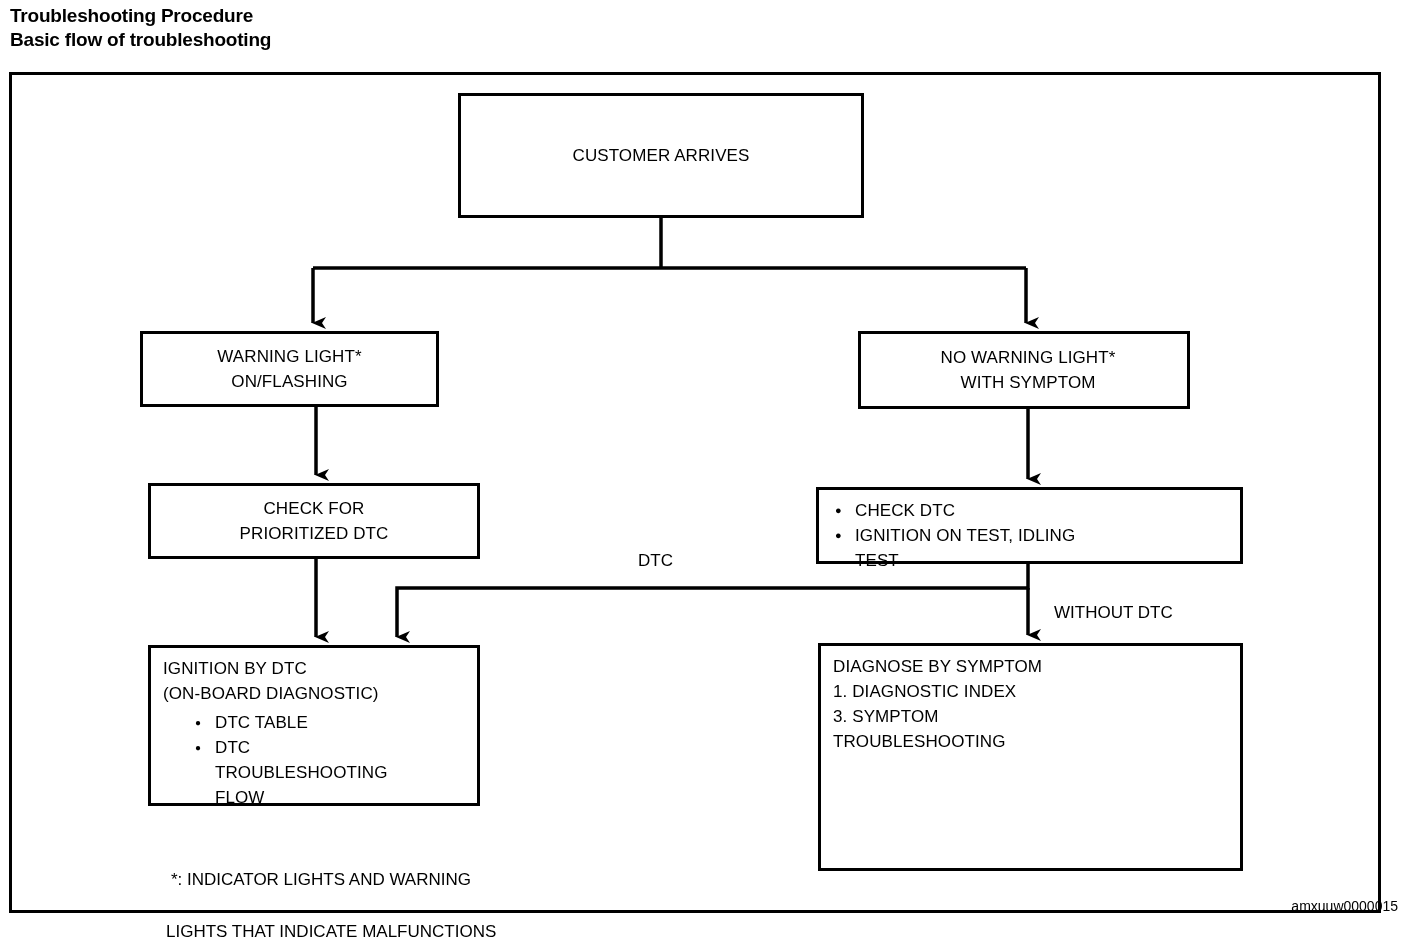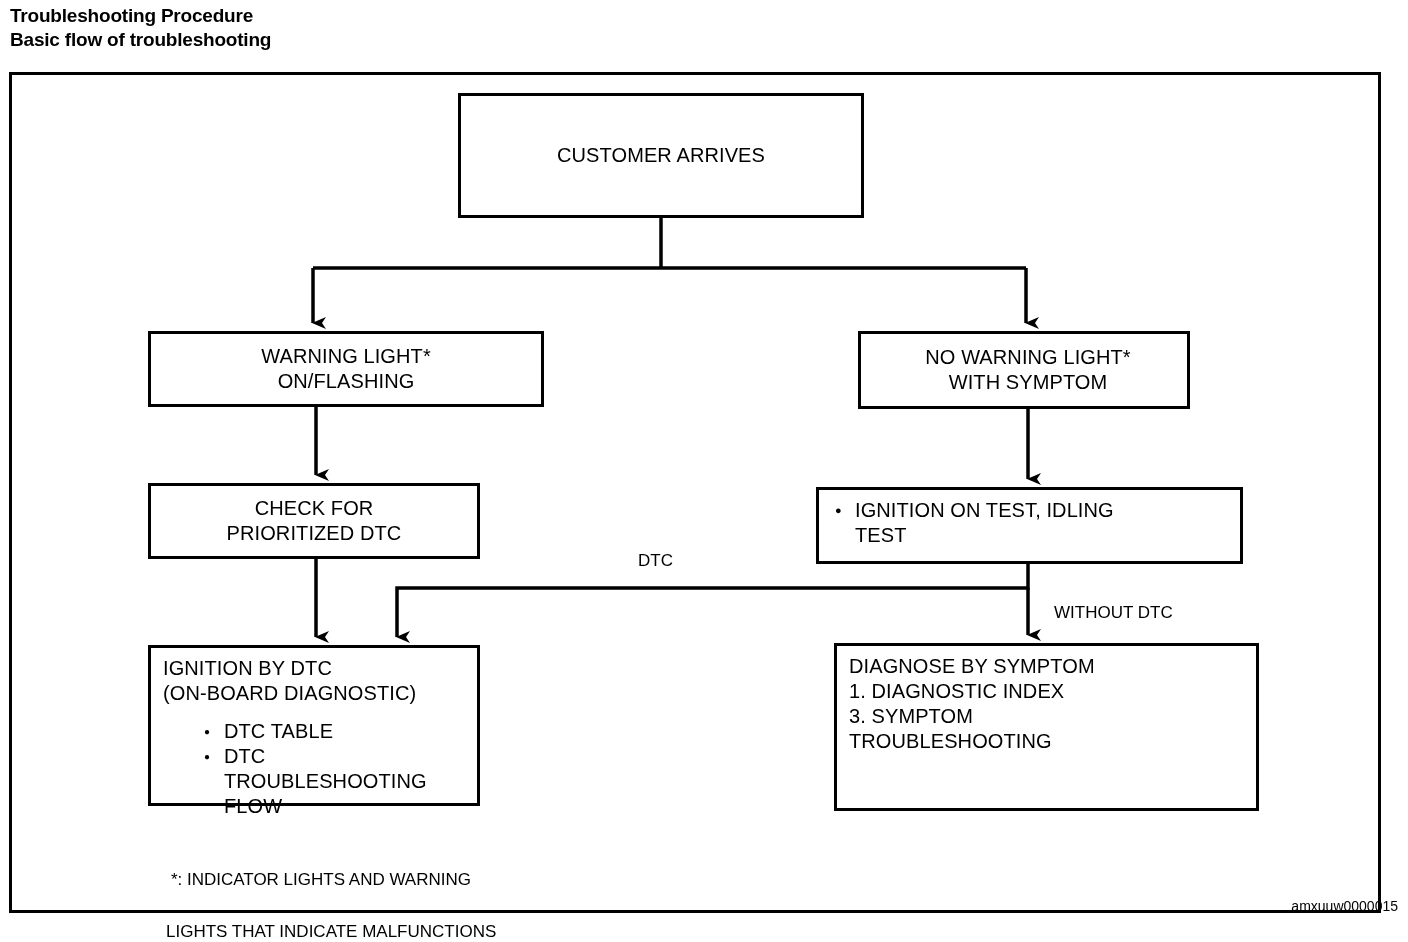--- a/index.html
+++ b/index.html
@@ -54,64 +54,64 @@
     height: 942px;
     pointer-events: none;
   }
 
   
   .box {
     position: absolute;
     border: 3px solid #000;
     background: #ffffff;
     box-sizing: border-box;
-    font-size: 20px;
+    font-size: 17px;
     line-height: 25px;
     letter-spacing: 0.1px;
   }
   .box .txt { display: block; white-space: pre; }
 
   .box.centered {
     display: flex;
     flex-direction: column;
     align-items: center;
     justify-content: center;
     text-align: center;
   }
 
   .box.left-aligned {
     padding: 8px 0 0 12px;
   }
 
   
   #box-customer   { left: 458px;  top: 93px;  width: 406px; height: 125px; }
-  #box-warning    { left: 148px;  top: 331px; width: 396px; height: 76px;  }
+  #box-warning    { left: 140px;  top: 331px; width: 299px; height: 76px;  }
   #box-nowarning  { left: 858px;  top: 331px; width: 332px; height: 78px; padding-left: 8px;  }
   #box-checkprio  { left: 148px;  top: 483px; width: 332px; height: 76px;  }
   #box-checkdtc   { left: 816px;  top: 487px; width: 427px; height: 77px;  }
   #box-diagdtc    { left: 148px;  top: 645px; width: 332px; height: 161px; }
-  #box-diagsym    { left: 818px;  top: 643px; width: 425px; height: 168px; margin-left: 16px; }
+  #box-diagsym    { left: 818px;  top: 643px; width: 425px; height: 228px; }
 
   
   .bullets { list-style: none; margin: 0; padding: 0; }
   .bullets li {
     position: relative;
     padding-left: 24px;
     white-space: pre-line;
   }
   .bullets li::before {
     content: "\25CF";
     position: absolute;
     left: 4px;
     top: 0;
     font-size: 11px;
     line-height: 25px;
   }
 
-  .sub-bullets { list-style: none; margin: 13px; padding: 0 0 0 26px; }
+  .sub-bullets { list-style: none; margin: 4px; padding: 0 0 0 26px; }
   .sub-bullets li {
     position: relative;
     padding-left: 22px;
     white-space: pre-line;
   }
   .sub-bullets li::before {
     content: "\25CF";
     position: absolute;
     left: 2px;
     top: 0;
@@ -207,20 +207,21 @@
     <span class="txt">WITH SYMPTOM</span>
   </div>
 
   <div class="box centered" id="box-checkprio">
     <span class="txt">CHECK FOR</span>
     <span class="txt">PRIORITIZED DTC</span>
   </div>
 
   <div class="box left-aligned" id="box-checkdtc">
     <ul class="bullets">
+      <li>CHECK DTC</li>
       <li>IGNITION ON TEST, IDLING
 TEST</li>
     </ul>
   </div>
 
   <div class="box left-aligned" id="box-diagdtc">
     <span class="txt">IGNITION BY DTC</span>
     <span class="txt">(ON-BOARD DIAGNOSTIC)</span>
     <ul class="sub-bullets">
       <li>DTC TABLE</li>

